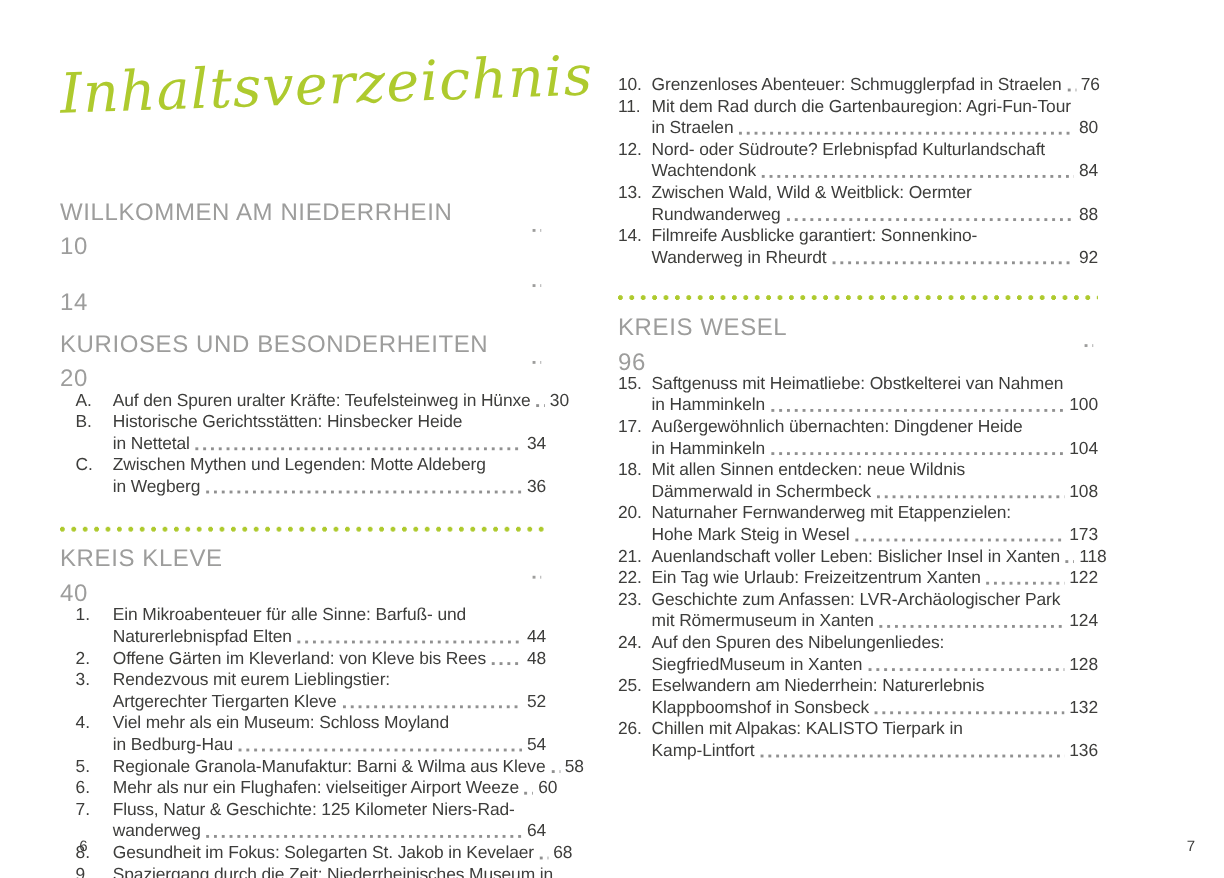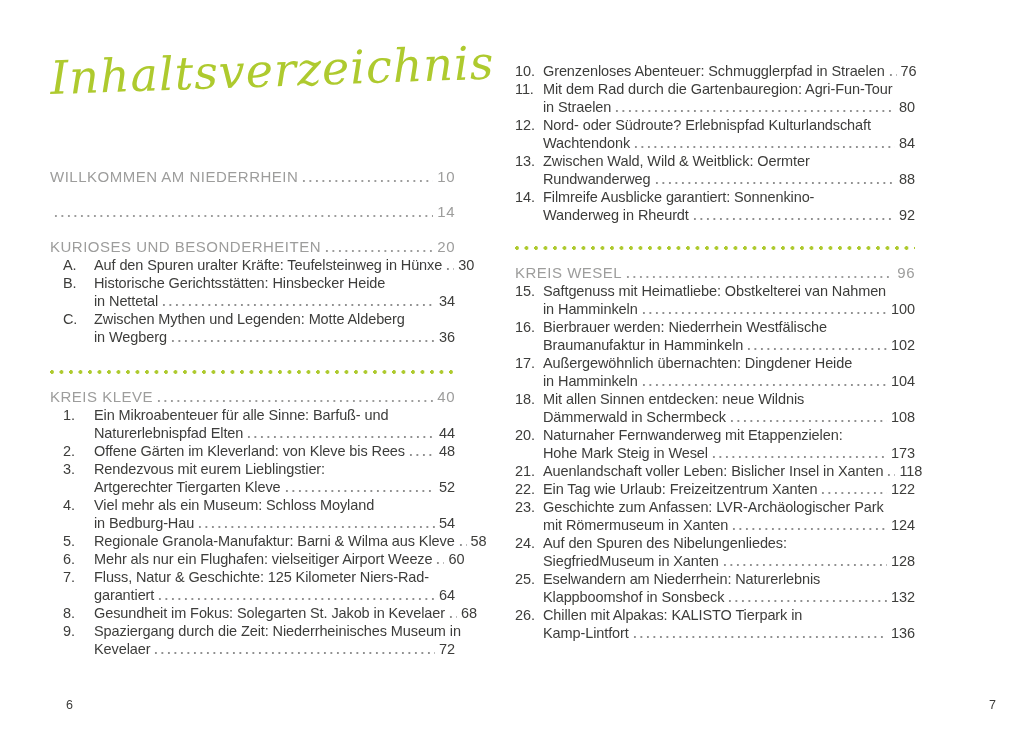--- a/index.html
+++ b/index.html
@@ -23,22 +23,22 @@
 
   .title{
     font-family:"DejaVu Serif",serif;font-style:italic;font-weight:normal;
     font-size:46px;line-height:54px;color:var(--accent);
     text-align:center;margin:0 0 70px 0;transform:rotate(-2deg);
     letter-spacing:1px;
   }
 
   .row{display:flex;align-items:baseline;}
   .heading{
-    color:var(--gray);font-size:15px;line-height:18px;
-    letter-spacing:0.5px;margin-top:17px;
+    color:var(--gray);font-size:20px;line-height:18px;
+    letter-spacing:0.5px;margin-top:17px;flex-direction:column;
   }
   .blocks > .heading:first-child{margin-top:0;}
   .separator + .heading{margin-top:0;}
 
   .txt{white-space:nowrap;flex:none;}
   .pg{flex:none;}
   .dots{
     flex:1 1 8px;min-width:8px;height:4px;align-self:flex-end;
     margin:0 4px 3px 4px;color:var(--dotgray);
     background-image:radial-gradient(circle at 2px 2px, currentColor 1.15px, transparent 1.35px);
@@ -189,21 +189,21 @@
                 <span class="dots"></span>
                 <span class="pg">60</span>
               </div>
             </div>
           </div>
           <div class="item">
             <span class="num">7.</span>
             <div class="itembody">
               <div class="line">Fluss, Natur &amp; Geschichte: 125 Kilometer Niers-Rad-</div>
               <div class="line last">
-                <span class="txt">garantiert</span>
+                <span class="txt">wanderweg</span>
                 <span class="dots"></span>
                 <span class="pg">64</span>
               </div>
             </div>
           </div>
           <div class="item">
             <span class="num">8.</span>
             <div class="itembody">
               <div class="line last">
                 <span class="txt">Gesundheit im Fokus: Solegarten St. Jakob in Kevelaer</span>
@@ -288,31 +288,20 @@
             <span class="pg">96</span>
           </div>
           <div class="item">
             <span class="num">15.</span>
             <div class="itembody">
               <div class="line">Saftgenuss mit Heimatliebe: Obstkelterei van Nahmen</div>
               <div class="line last">
                 <span class="txt">in Hamminkeln</span>
                 <span class="dots"></span>
                 <span class="pg">100</span>
-              </div>
-            </div>
-          </div>
-          <div class="item">
-            <span class="num">16.</span>
-            <div class="itembody">
-              <div class="line">Bierbrauer werden: Niederrhein Westfälische</div>
-              <div class="line last">
-                <span class="txt">Braumanufaktur in Hamminkeln</span>
-                <span class="dots"></span>
-                <span class="pg">102</span>
               </div>
             </div>
           </div>
           <div class="item">
             <span class="num">17.</span>
             <div class="itembody">
               <div class="line">Außergewöhnlich übernachten: Dingdener Heide</div>
               <div class="line last">
                 <span class="txt">in Hamminkeln</span>
                 <span class="dots"></span>

